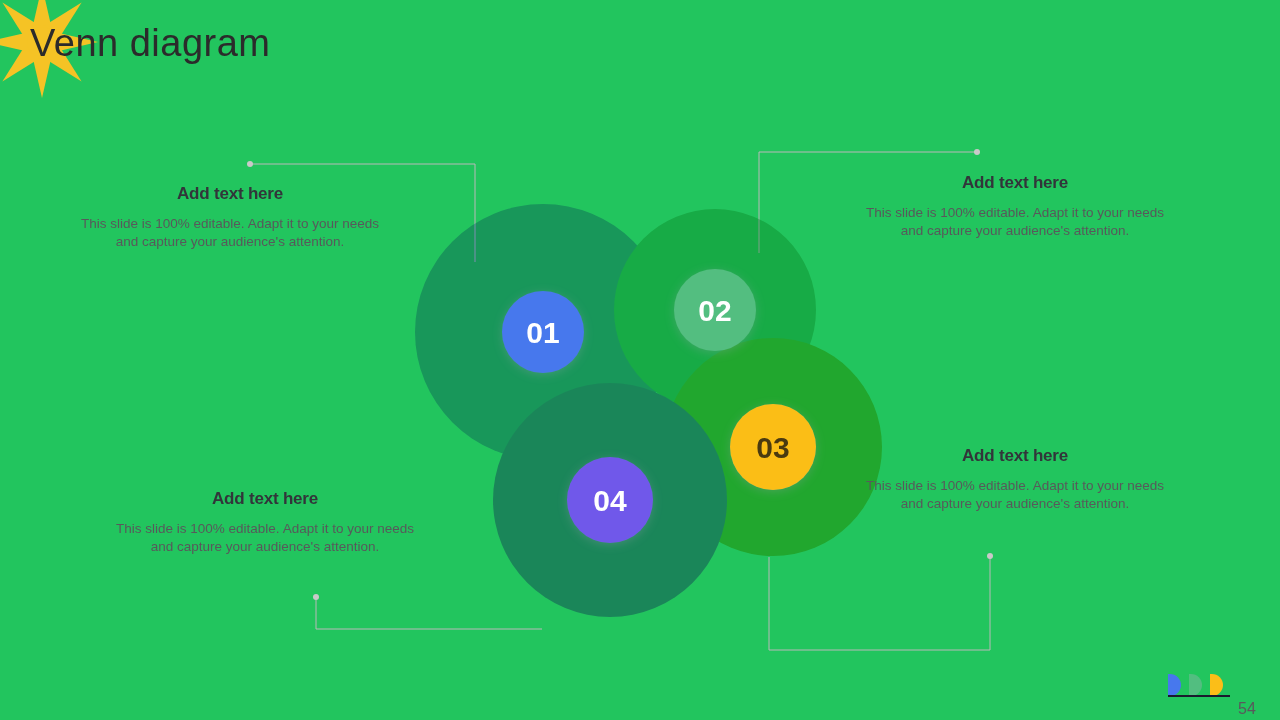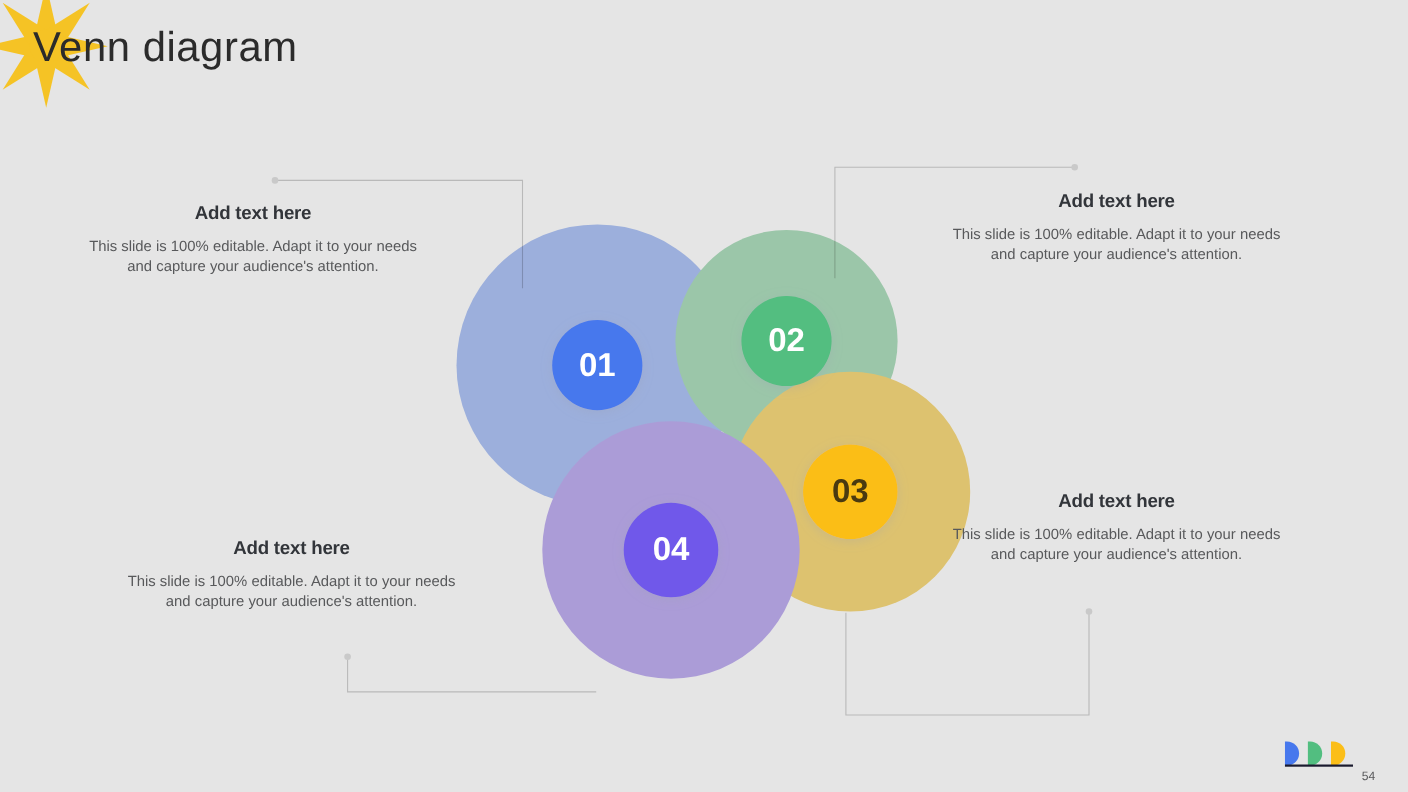--- a/index.html
+++ b/index.html
@@ -11,21 +11,21 @@
     width: 1280px;
     height: 720px;
     position: relative;
     overflow: hidden;
     font-family: "Liberation Sans", sans-serif;
     -webkit-font-smoothing: antialiased;
   }
   .slide {
     position: absolute;
     inset: 0;
-    background: #e5e5e5;
+    background: #22c55e;
   }
 
   
   .title-starburst {
     position: absolute;
     left: -18px;
     top: -18px;
     width: 120px;
     height: 120px;
   }
@@ -85,21 +85,21 @@
     position: absolute;
     left: 1168px;
     top: 672px;
     width: 62px;
     height: 34px;
   }
   .page-number {
     position: absolute;
     left: 1238px;
     top: 700px;
-    font-size: 11px;
+    font-size: 16px;
     color: #58595b;
     text-align: center;
   }
 </style>
 </head>
 <body>
 
 <div class="slide">
 
   <svg class="title-starburst" viewBox="0 0 120 120">

